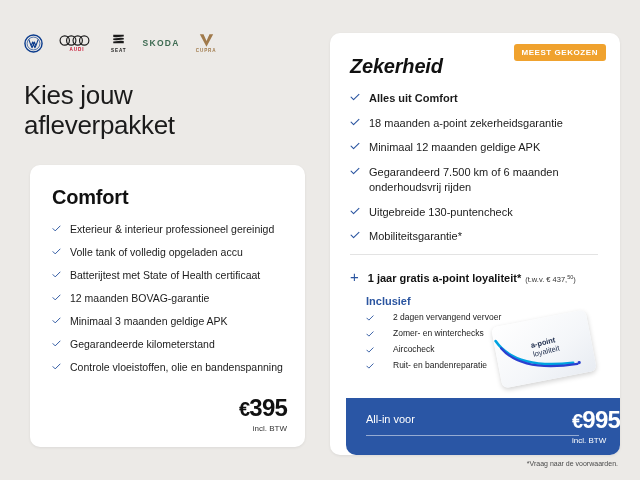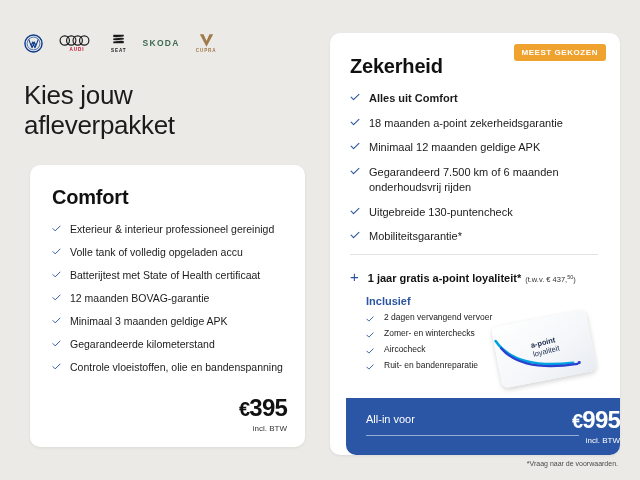--- a/index.html
+++ b/index.html
@@ -40,21 +40,21 @@
     position: absolute; background: #FFFFFF; border-radius: 10px;
     box-shadow: 0 1px 3px rgba(0,0,0,0.07);
   }
   .card-comfort { left: 30px; top: 165px; width: 275px; height: 282px; }
   .card-zeker   { left: 330px; top: 33px; width: 290px; height: 422px; overflow: hidden; }
 
   .card-title {
     font-size: 20px; font-weight: 700; color: #111; letter-spacing: -0.2px;
   }
   .card-comfort .card-title { margin: 21px 0 0 22px; }
-  .card-zeker .card-title   { margin: 22px 16px 0 20px; font-size: 20px; }
+  .card-zeker .card-title   { margin: 22px 16px 0 20px; font-size: 20px; font-style: italic; }
 
   
   ul.feat { list-style: none; }
   ul.feat li {
     display: flex; align-items: flex-start; gap: 9px;
     color: #1B1B1B;
   }
   .chk { flex: 0 0 auto; margin-top: 1px; }
   .chk svg { display: block; }
 
@@ -74,21 +74,21 @@
   .plus { color: #2B55A0; font-size: 15px; line-height: 1; font-weight: 400; flex: 0 0 auto; }
   .bonus-main { font-size: 11px; font-weight: 700; color: #111; }
   .bonus-sub { font-size: 7.5px; color: #333; margin-left: 4px; white-space: nowrap; }
   .bonus-sub sup { font-size: 5.5px; vertical-align: super; }
 
   
   .incl-wrap { position: relative; margin: 9px 0 0 36px; }
   .incl-title { font-size: 11px; font-weight: 700; color: #2B55A0; margin-bottom: 5px; }
   ul.sub { list-style: none; }
   ul.sub li {
-    display: flex; align-items: flex-end; gap: 10px;
+    display: flex; align-items: center; gap: 19px;
     font-size: 8.5px; line-height: 1.3; color: #1B1B1B; margin-bottom: 5px;
   }
 
   
   .loyal-card {
     position: absolute; left: 496px; top: 318px;
     width: 96px; height: 62px;
     transform: rotate(-11deg);
     background: linear-gradient(150deg, #FFFFFF 0%, #F4F6F9 60%, #E8ECF2 100%);
     border-radius: 6px;
@@ -119,21 +119,21 @@
   }
   .allin-label {
     position: absolute; left: 20px; top: 15px;
     font-size: 11px; color: #FFFFFF; font-weight: 400;
   }
   .allin-rule {
     position: absolute; left: 20px; top: 37px; width: 213px; height: 1px;
     background: rgba(255,255,255,0.5);
   }
   .allin-price {
-    position: absolute; right: 16px; top: 10px; text-align: right;
+    position: absolute; right: 16px; top: 10px; text-align: left;
   }
   .allin-price .amt {
     font-size: 24px; font-weight: 700; color: #FFFFFF; letter-spacing: -0.8px; line-height: 1;
   }
   .allin-price .amt .eur { font-size: 20px; }
   .allin-price .btw { font-size: 8px; color: #FFFFFF; margin-top: 4px; }
 
   
   .badge {
     position: absolute; right: 14px; top: 11px;

